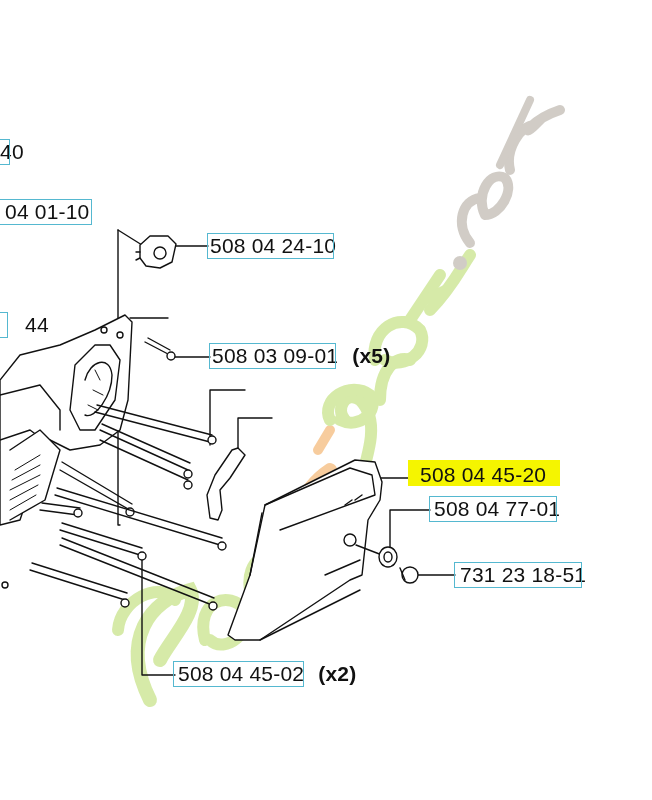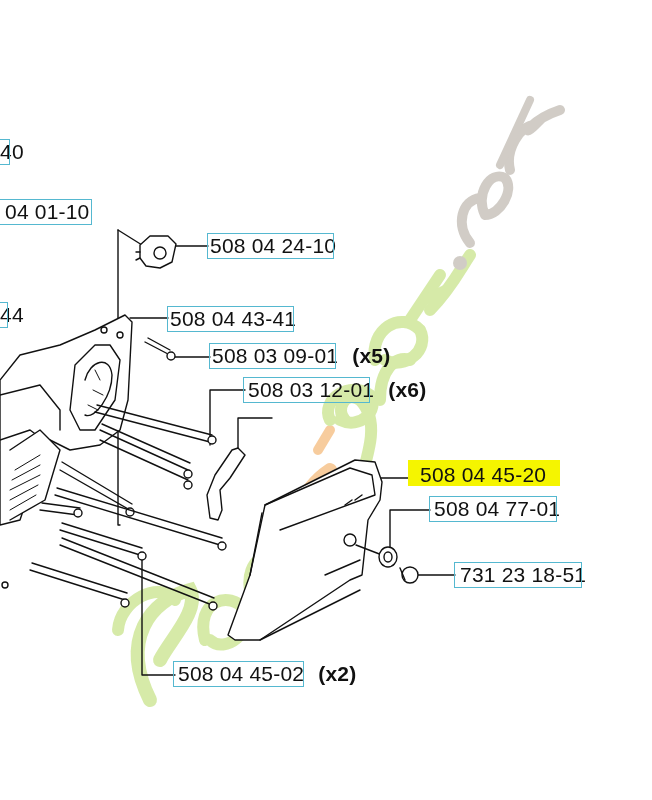--- a/index.html
+++ b/index.html
@@ -121,41 +121,32 @@
   <div class="lbl" style="left:5px;top:201px;">
     <span class="box" style="left:-6px;top:-2px;width:93px;height:26px;"></span>
     <span>04 01-10</span>
   </div>
 
   <div class="lbl" style="left:210px;top:235px;text-align:center;">
     <span class="box" style="left:-3px;top:-2px;width:127px;height:26px;"></span>
     <span>508 04 24-10</span>
   </div>
 
-  <div class="lbl" style="left:0;top:304px;">
+  <div class="lbl" style="left:0;top:314px;padding-left:25px;">
     <span class="box" style="left:-4px;top:-2px;width:12px;height:26px;"></span>
     <span>44</span>
   </div>
 
-  <div class="lbl" style="left:170px;top:308px;">
-    <span class="box" style="left:-3px;top:-2px;width:127px;height:26px;"></span>
-    <span>508 04 43-41</span>
-  </div>
 
   <div class="lbl" style="left:212px;top:345px;">
     <span class="box" style="left:-3px;top:-2px;width:127px;height:26px;"></span>
     <span>508 03 09-01</span>
     <span class="qty">(x5)</span>
   </div>
 
-  <div class="lbl" style="left:248px;top:379px;">
-    <span class="box" style="left:-5px;top:-2px;width:127px;height:26px;"></span>
-    <span>508 03 12-01</span>
-    <span class="qty">(x6)</span>
-  </div>
 
 
   <div class="lbl hl" style="left:408px;top:460px;">
     <span>508 04 45-20</span>
   </div>
 
   <div class="lbl" style="left:434px;top:498px;">
     <span class="box" style="left:-5px;top:-2px;width:128px;height:26px;"></span>
     <span>508 04 77-01</span>
   </div>

